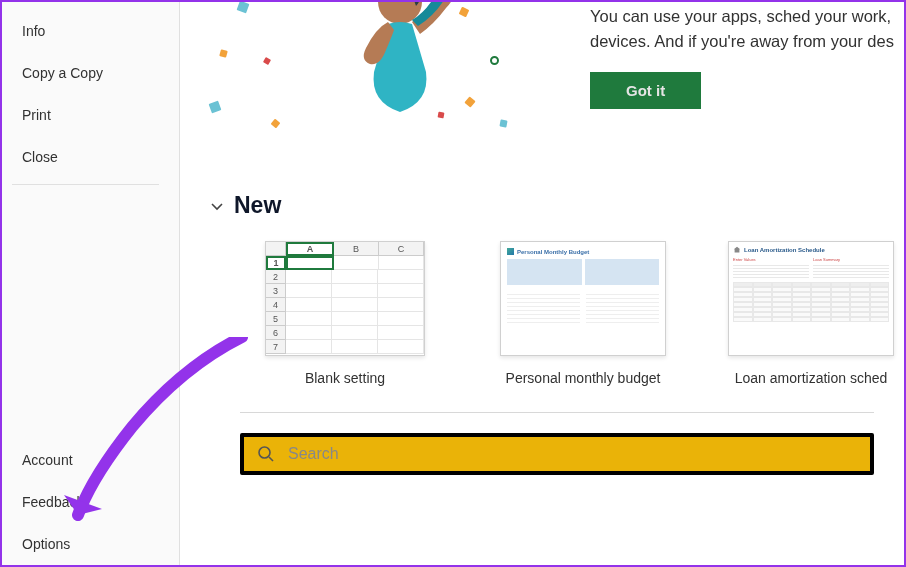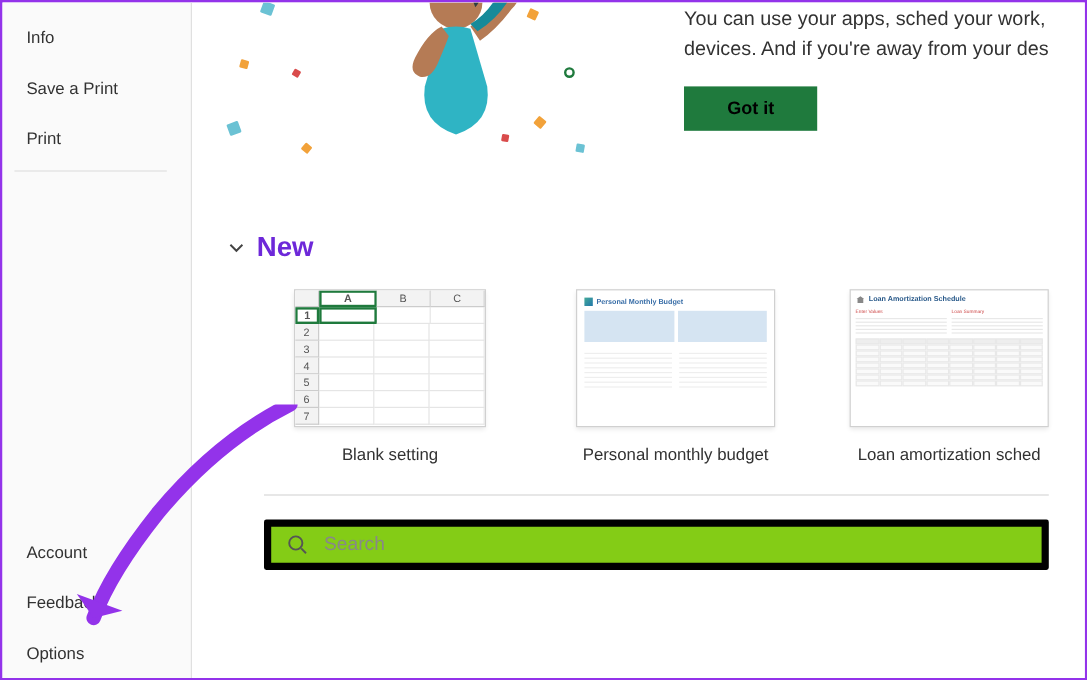--- a/index.html
+++ b/index.html
@@ -7,21 +7,21 @@
       font-family: "Segoe UI", -apple-system, sans-serif;
       background: #fff;
       width: 906px;
       height: 567px;
       overflow: hidden;
       border: 2px solid #9333ea;
       position: relative;
     }
     .layout { display: flex; height: 100%; }
     .sidebar {
-      width: 158px;
+      width: 178px;
       background: #fafafa;
       border-right: 1px solid #e0e0e0;
       padding-top: 8px;
       display: flex;
       flex-direction: column;
     }
     .sidebar-item {
       padding: 13px 20px;
       font-size: 14px;
       color: #323232;
@@ -46,41 +46,41 @@
     .banner-illustration {
       width: 320px;
       height: 150px;
       position: relative;
       flex-shrink: 0;
     }
     .banner-text-area { flex: 1; padding-top: 2px; }
     .banner-text { font-size: 16.5px; color: #323232; line-height: 1.5; }
     .got-it-btn {
       background: #1f7a3d;
-      color: #000000;
+      color: #e5e5e5;
       border: none;
       padding: 10px 36px;
       font-size: 15px;
       font-weight: 600;
       margin-top: 18px;
       cursor: pointer;
     }
     .section-header {
       display: flex;
       align-items: center;
       gap: 10px;
       margin-top: 40px;
       margin-bottom: 22px;
     }
     .chevron {
       width: 14px; height: 14px;
       display: inline-flex; align-items: center; justify-content: center;
       cursor: pointer;
     }
-    .section-title { font-size: 23px; font-weight: 600; color: #6d28d9; }
+    .section-title { font-size: 23px; font-weight: 600; color: #0f172a; }
     .templates { display: flex; gap: 48px; padding-left: 40px; }
     .template-card { 
       display: flex; 
       flex-direction: column; 
       align-items: center; 
       width: 190px;
       cursor: pointer;
     }
     .template-thumb {
       width: 160px;
@@ -92,24 +92,24 @@
       position: relative;
       overflow: hidden;
     }
     .template-label { font-size: 14px; color: #323232; text-align: center; white-space: nowrap; }
     .template-card.wide .template-thumb { width: 166px; }
     .divider-h { height: 1px; background: #d8d8d8; margin: 26px 30px 20px 30px; }
     .search-wrap { padding: 0 30px 0 30px; }
     .search-box {
       display: flex;
       align-items: center;
-      border: 6px solid #000000;
+      border: 4px solid #000000;
       border-radius: 2px;
       height: 42px;
-      background: #84cc16;
+      background: #eab308;
     }
     .search-icon { width: 44px; display: flex; align-items: center; justify-content: center; color: #555; }
     .search-input { border: none; outline: none; flex: 1; font-size: 16px; color: #555; background: transparent; }
     .search-input::placeholder { color: #888; }
 
     
     .wb-grid { width: 100%; height: 100%; }
     .wb-header { display: flex; height: 14px; }
     .wb-corner { width: 20px; background: #f3f3f3; border-right: 1px solid #ccc; border-bottom: 1px solid #ccc; }
     .wb-col { flex: 1; background: #f3f3f3; border-right: 1px solid #ccc; border-bottom: 1px solid #ccc; font-size: 9px; text-align: center; color: #555; line-height: 14px; }
@@ -161,22 +161,23 @@
       pointer-events: none;
     }
   </style>
 </head>
 <body>
 
 <div class="layout">
 
   <nav class="sidebar">
     <div class="sidebar-item">Info</div>
-    <div class="sidebar-item">Save a Print</div>
+    <div class="sidebar-item">Copy a Copy</div>
     <div class="sidebar-item">Print</div>
+    <div class="sidebar-item">Close</div>
     <div class="sidebar-divider"></div>
     <div class="sidebar-spacer"></div>
     <div class="sidebar-item">Account</div>
     <div class="sidebar-item">Feedback</div>
     <div class="sidebar-item">Options</div>
   </nav>
 
   <main class="main">
 
     <div class="banner">

